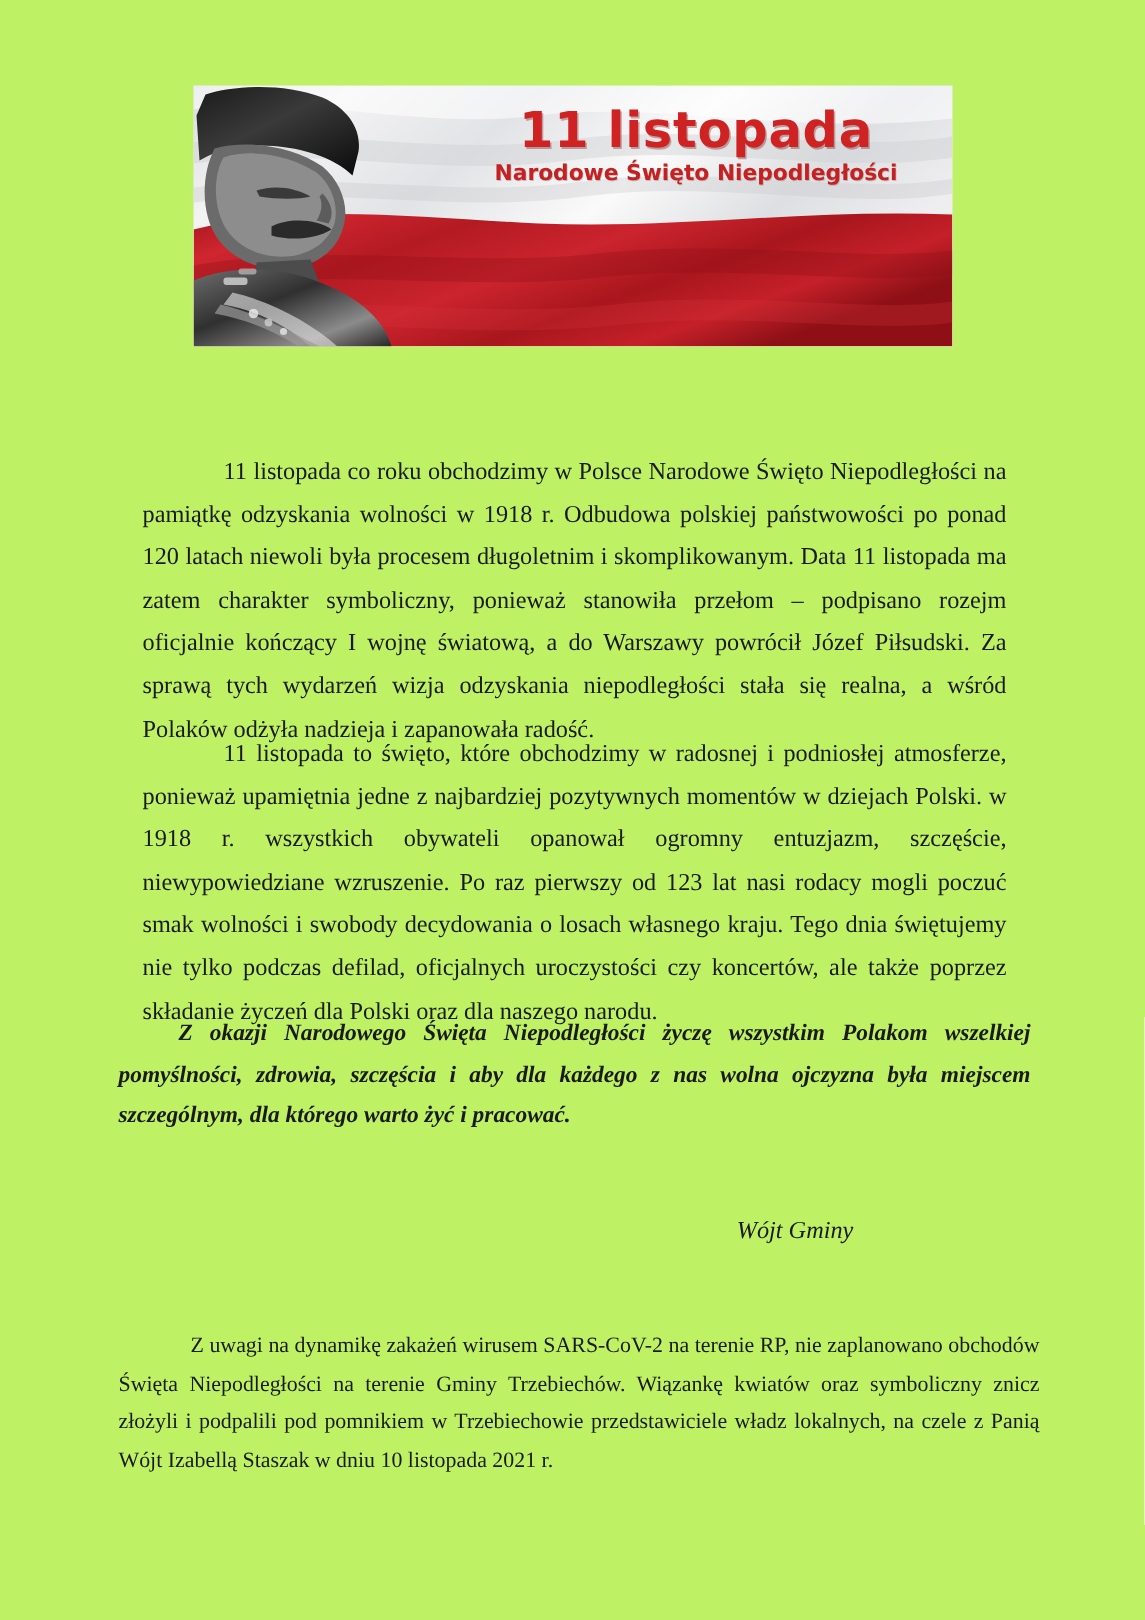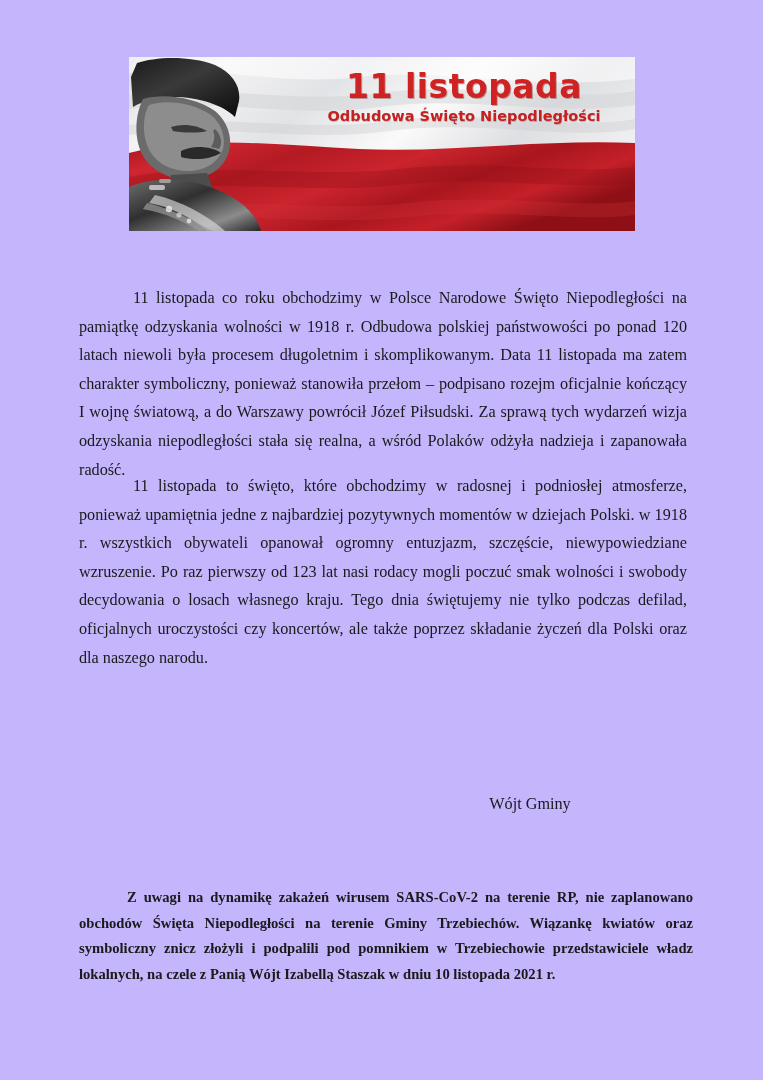--- a/index.html
+++ b/index.html
@@ -12,21 +12,21 @@
     height: 1080px;
     overflow: hidden;
     font-family: "Liberation Serif", "DejaVu Serif", serif;
     color: #1a1a1a;
   }
 
   .page {
     position: relative;
     width: 763px;
     height: 1080px;
-    background: #c4b5fd;
+    background: #bef264;
   }
 
   
   .banner {
     position: absolute;
     left: 129px;
     top: 57px;
     width: 506px;
     height: 174px;
     overflow: hidden;
@@ -80,21 +80,21 @@
   .body-block {
     position: absolute;
     left: 79px;
     width: 608px;
     font-size: 16.2px;
     line-height: 28.6px;
     text-align: justify;
     text-justify: inter-word;
   }
   .body-block p {
-    margin: 0;
+    margin: 16px;
     text-indent: 54px;
   }
 
   #para1 { top: 284px; }
   #para2 { top: 472px; }
 
   .wishes {
     position: absolute;
     left: 79px;
     top: 675px;
@@ -112,36 +112,35 @@
 
   .signature {
     position: absolute;
     left: 380px;
     top: 790px;
     width: 300px;
     text-align: center;
     font-size: 16.2px;
     line-height: 28.6px;
   }
-  .signature div { margin: 0; }
+  .signature div { margin: 16px; font-style: italic; }
   .sig-name { margin-top: 11px !important; }
 
   .footnote {
     position: absolute;
     left: 79px;
     top: 885px;
     width: 614px;
     font-size: 14.6px;
     line-height: 25.5px;
     text-align: justify;
   }
   .footnote p {
     margin: 0;
     text-indent: 48px;
-    font-weight: bold;
   }
 </style>
 </head>
 <body>
 
 <div class="page">
 
   <div class="banner">
     <svg class="banner-svg" viewBox="0 0 506 174" preserveAspectRatio="none">
       <defs>
@@ -209,33 +208,36 @@
         <circle cx="40" cy="152" r="3.2" fill="#e6e6e6" opacity="0.85"></circle>
         <circle cx="50" cy="158" r="2.6" fill="#cfcfcf" opacity="0.8"></circle>
         <circle cx="60" cy="164" r="2.4" fill="#ededed" opacity="0.75"></circle>
         <rect x="20" y="128" width="16" height="5" rx="2" fill="#d6d6d6" opacity="0.8"></rect>
         <rect x="30" y="122" width="12" height="4" rx="2" fill="#bdbdbd" opacity="0.7"></rect>
       </g>
     </svg>
 
     <div class="banner-text">
       <div class="banner-title">11 listopada</div>
-      <div class="banner-subtitle">Odbudowa Święto Niepodległości</div>
+      <div class="banner-subtitle">Narodowe Święto Niepodległości</div>
     </div>
   </div>
 
 
   <div class="body-block" id="para1">
     <p>11 listopada co roku obchodzimy w Polsce Narodowe Święto Niepodległości na pamiątkę odzyskania wolności w 1918 r. Odbudowa polskiej państwowości po ponad 120 latach niewoli była procesem długoletnim i skomplikowanym. Data 11 listopada ma zatem charakter symboliczny, ponieważ stanowiła przełom – podpisano rozejm oficjalnie kończący I wojnę światową, a do Warszawy powrócił Józef Piłsudski. Za sprawą tych wydarzeń wizja odzyskania niepodległości stała się realna, a wśród Polaków odżyła nadzieja i zapanowała radość.</p>
   </div>
 
   <div class="body-block" id="para2">
     <p>11 listopada to święto, które obchodzimy w radosnej i podniosłej atmosferze, ponieważ upamiętnia jedne z najbardziej pozytywnych momentów w dziejach Polski. w 1918 r. wszystkich obywateli opanował ogromny entuzjazm, szczęście, niewypowiedziane wzruszenie. Po raz pierwszy od 123 lat nasi rodacy mogli poczuć smak wolności i swobody decydowania o losach własnego kraju. Tego dnia świętujemy nie tylko podczas defilad, oficjalnych uroczystości czy koncertów, ale także poprzez składanie życzeń dla Polski oraz dla naszego narodu.</p>
   </div>
 
+  <div class="wishes">
+    <p>Z okazji Narodowego Święta Niepodległości życzę wszystkim Polakom wszelkiej pomyślności, zdrowia, szczęścia i aby dla każdego z nas wolna ojczyzna była miejscem szczególnym, dla którego warto żyć i pracować.</p>
+  </div>
 
   <div class="signature">
     <div>Wójt Gminy</div>
   </div>
 
   <div class="footnote">
     <p>Z uwagi na dynamikę zakażeń wirusem SARS-CoV-2 na terenie RP, nie zaplanowano obchodów Święta Niepodległości na terenie Gminy Trzebiechów. Wiązankę kwiatów oraz symboliczny znicz złożyli i podpalili pod pomnikiem w Trzebiechowie przedstawiciele władz lokalnych, na czele z Panią Wójt Izabellą Staszak w dniu 10 listopada 2021 r.</p>
   </div>
 
 </div>

